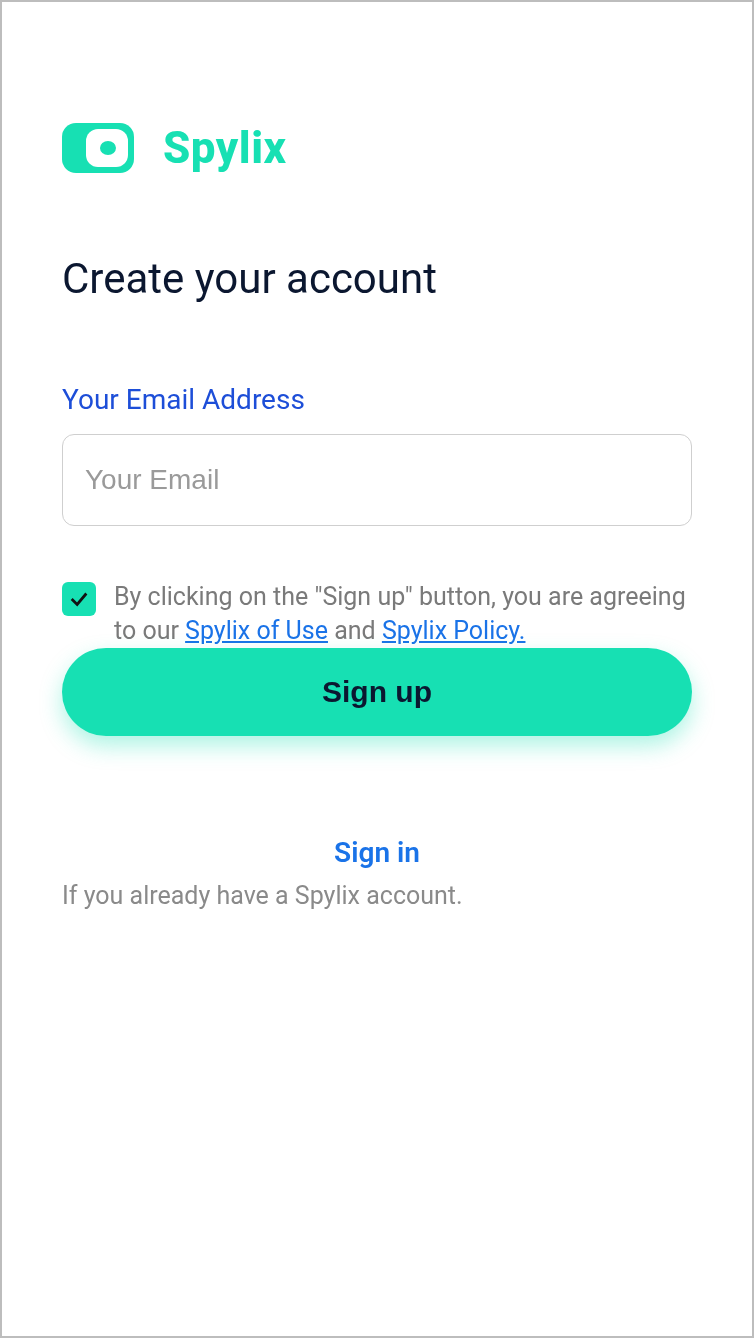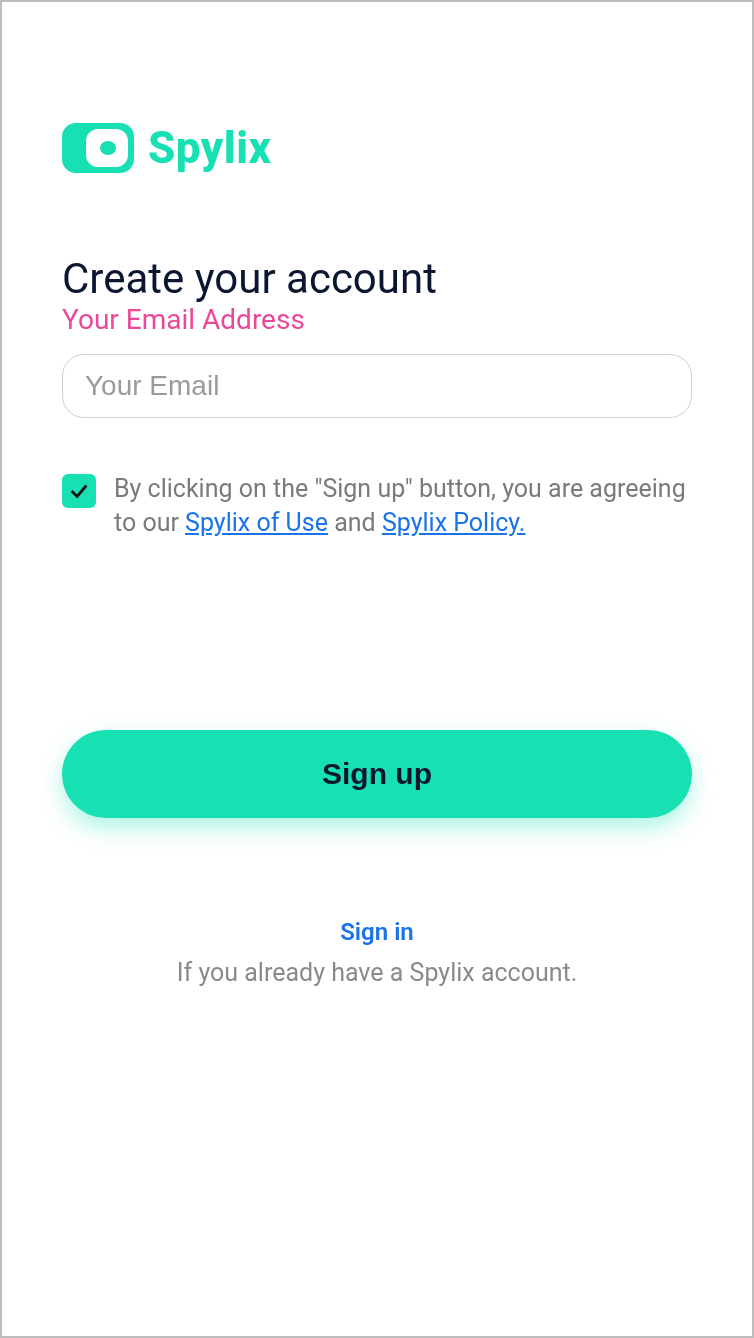--- a/index.html
+++ b/index.html
@@ -1,53 +1,53 @@
 <!DOCTYPE html>
 <html><head>
   <meta charset="utf-8">
   <style>
     * { box-sizing: border-box; margin: 0; padding: 0; }
     html, body { width: 754px; height: 1338px; font-family: -apple-system, BlinkMacSystemFont, "Segoe UI", Roboto, Helvetica, Arial, sans-serif; }
     .frame {
       width: 754px; height: 1338px; border: 2px solid #bdbdbd; background: #fff;
       padding: 60px 60px 0 60px;
     }
-    .logo-row { display: flex; align-items: center; gap: 14px; margin-top: 60px; }
+    .logo-row { display: flex; align-items: center; gap: 29px; margin-top: 60px; }
     .logo-icon {
       width: 72px; height: 50px; background: #17e0b3; border-radius: 14px; position: relative;
     }
     .logo-icon .cam {
       position: absolute; right: 6px; top: 6px; width: 42px; height: 38px; background: #fff; border-radius: 12px;
     }
     .logo-icon .dot {
       position: absolute; right: 18px; top: 18px; width: 16px; height: 14px; background: #17e0b3; border-radius: 50%;
     }
     .logo-text { font-size: 44px; font-weight: 800; color: #17e0b3; letter-spacing: 0.5px; }
     .title { font-size: 42px; font-weight: 400; color: #0b1730; margin-top: 80px; }
-    .label { font-size: 28px; color: #ec4899; font-weight: 400; }
+    .label { font-size: 28px; color: #1d4ed8; margin-top: 80px; font-weight: 400; }
     .input {
-      width: 100%; margin-top: 18px; height: 64px; border: 1px solid #cfcfcf; border-radius: 22px;
+      width: 100%; margin-top: 18px; height: 92px; border: 1px solid #cfcfcf; border-radius: 12px;
       font-size: 28px; padding: 0 22px; color: #333; outline: none;
     }
     .input::placeholder { color: #9a9a9a; }
     .agree-row { display: flex; align-items: flex-start; gap: 18px; margin-top: 54px; }
     .checkbox {
       width: 34px; height: 34px; background: #17e0b3; border-radius: 6px; display: flex;
       align-items: center; justify-content: center; flex: 0 0 34px; margin-top: 2px; cursor: pointer;
     }
     .checkbox svg { width: 22px; height: 22px; stroke: #111; stroke-width: 3; fill: none; }
     .agree-text { font-size: 25px; color: #7a7a7a; line-height: 1.35; }
     .agree-text a { color: #1a73e8; text-decoration: underline; }
     .signup-btn {
-      width: 100%; height: 88px; margin-top: 190px; background: #17e0b3; border: none;
+      width: 100%; height: 88px; background: #17e0b3; border: none;
       border-radius: 44px; font-size: 30px; font-weight: 700; color: #0b1730; cursor: pointer;
       box-shadow: 0 10px 22px rgba(23,224,179,0.35);
     }
-    .signin-link { display: block; text-align: center; font-size: 24px; color: #1a73e8; font-weight: 600; margin-top: 100px; text-decoration: none; }
-    .signin-sub { text-align: center; font-size: 25px; color: #8a8a8a; margin-top: 12px; }
+    .signin-link { display: block; text-align: center; font-size: 28px; color: #1a73e8; font-weight: 600; margin-top: 100px; text-decoration: none; }
+    .signin-sub { font-size: 25px; color: #8a8a8a; margin-top: 12px; }
   </style>
 </head>
 <body>
 
 <div class="frame">
 
   <div class="logo-row">
     <div class="logo-icon">
       <div class="cam"></div>
       <div class="dot"></div>

